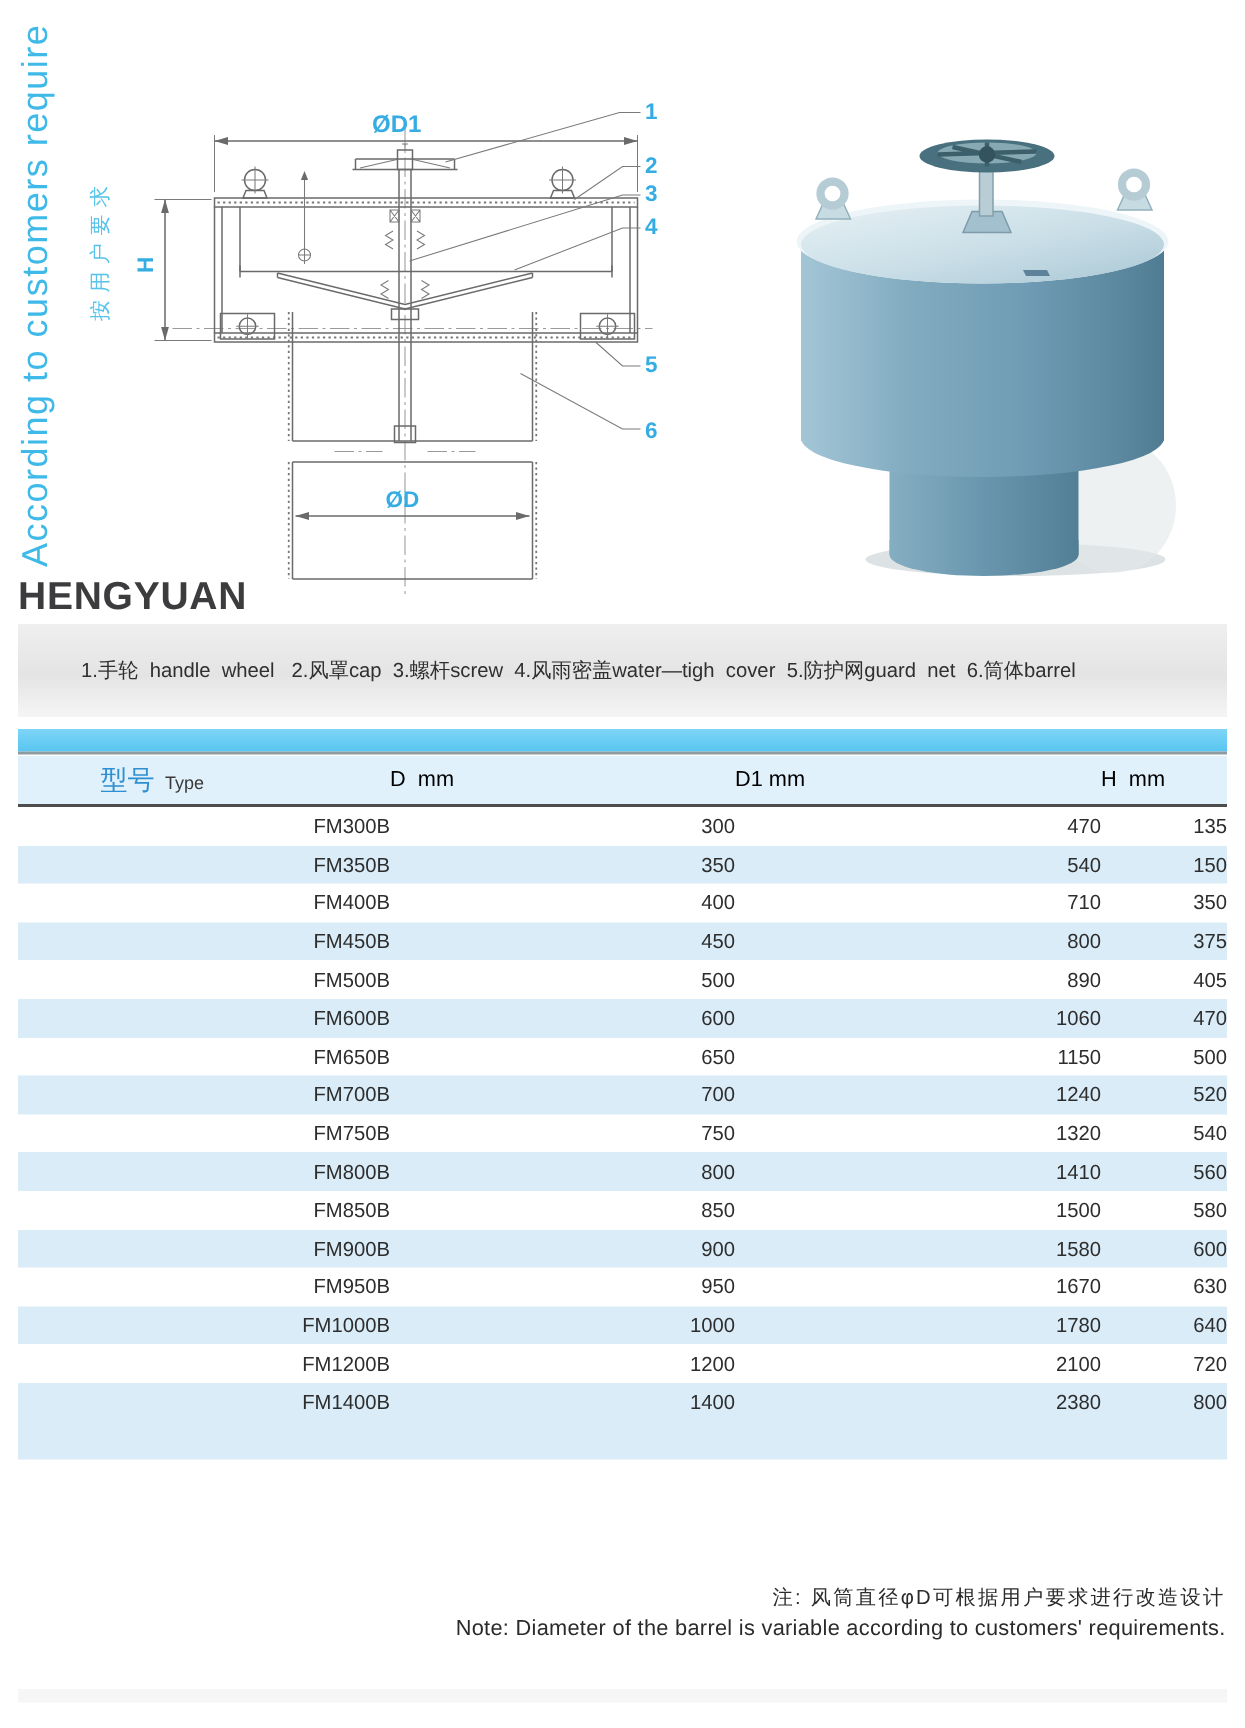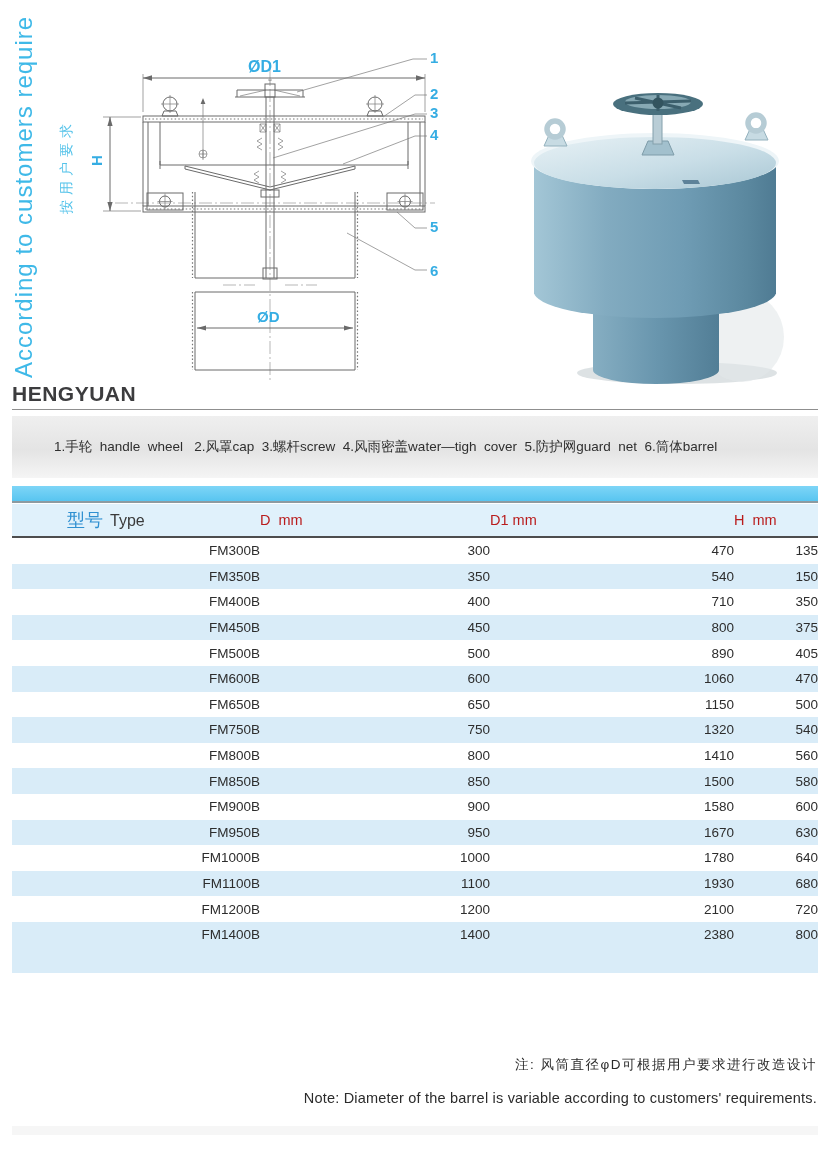--- a/index.html
+++ b/index.html
@@ -6,54 +6,54 @@
   body {
     width:830px; height:1152px; position:relative; background:#ffffff;
     font-family:"Liberation Sans", sans-serif; overflow:hidden;
   }
   
   .vtext { position:absolute; transform-origin:0 0; transform:rotate(-90deg); white-space:nowrap; }
   .side-en { left:10px; top:378px; font-size:24px; color:#3FB9E8; letter-spacing:1px; }
   .side-zh { left:58px; top:214px; font-size:14px; color:#55C3EA; letter-spacing:5px; }
 
   
-  .drawing { position:absolute; left:85px; top:40px; width:380px; height:348px;text-align:center; }
+  .drawing { position:absolute; left:85px; top:56px; width:380px; height:348px;text-align:center; }
   .photo   { position:absolute; left:492px; top:42px; width:335px; height:350px; }
   svg { display:block; }
 
   
   .brand { position:absolute; left:12px; top:382px; width:806px;
-           font-size:21px; font-weight:700; color:#3c3c3e; letter-spacing:0.5px;
+           font-size:26px; font-weight:700; color:#3c3c3e; letter-spacing:0.5px;
            padding-bottom:3px; border-bottom:1.5px solid #8f8f8f; }
 
   
   .legend-band { position:absolute; left:12px; top:416px; width:806px; height:62px;
            background:linear-gradient(180deg,#efefef 0%,#e4e4e4 55%,#f5f5f5 100%);
            display:flex; align-items:center; }
   .legend-text { padding-left:42px; font-size:13.5px; color:#2f2f2f; white-space:pre; }
 
   
   .spec-table { position:absolute; left:12px; top:486px; width:806px; }
   .accent-bar { height:15px; background:linear-gradient(180deg,#7ed5f7 0%,#58c5f0 100%);
            border-bottom:2px solid #8d9ba1; margin-bottom:1px; }
   .thead, .trow { display:grid; grid-template-columns:236px 230px 244px 1fr; align-items:center;padding-left:12px; }
   .thead { height:32px; background:#E0F1FB; border-bottom:2px solid #4d4d4d; }
-  .thead .hcell { font-size:14.5px; color:#b91c1c; white-space:pre; }
+  .thead .hcell { font-size:14.5px; color:#000000; white-space:pre; }
   .type-head { padding-left:43px; display:flex; align-items:baseline; gap:7px; }
   .type-zh { font-size:18px; color:#2F90D1; }
-  .type-en { font-size:16px; color:#3a3a3a; }
+  .type-en { font-size:12px; color:#3a3a3a; }
   .trow { height:25.6px; font-size:13.5px; color:#2d2d2d;text-align:right; }
   .trow:nth-child(even) { background:#D9ECF8; }
   .tcell.c0 { padding-left:43px; }
   .bottom-band { height:25px; background:#D9ECF8; }
 
   
   .notes { position:absolute; right:13px; top:1056px; text-align:right; color:#2b2b2b; }
   .note-zh { font-size:13.5px; letter-spacing:1.5px; }
-  .note-en { font-size:14.5px; margin-top:16px; letter-spacing:0.2px; }
+  .note-en { font-size:14.5px; margin-top:4px; letter-spacing:0.2px; }
 
   .footer-strip { position:absolute; left:12px; right:12px; top:1126px; height:9px; background:#f6f6f6; }
 
   .dwg-line { stroke:#6a6a6a; stroke-width:1; fill:none; }
   .dwg-thin { stroke:#7a7a7a; stroke-width:0.7; fill:none; }
   .dwg-dots { stroke:#777; stroke-width:1.2; fill:none; stroke-dasharray:1.5 2.2; }
   .dwg-cl   { stroke:#9a9a9a; stroke-width:0.7; fill:none; stroke-dasharray:13 3 2 3; }
   .dwg-fill { fill:#6a6a6a; stroke:none; }
   .cyan-label { fill:#35ADE3; font-family:"Liberation Sans",sans-serif; font-weight:bold; }
 </style>
@@ -275,20 +275,26 @@
         <span class="tcell c2">1060</span>
         <span class="tcell c3">470</span>
       </div>
       <div class="trow">
         <span class="tcell c0">FM650B</span>
         <span class="tcell c1">650</span>
         <span class="tcell c2">1150</span>
         <span class="tcell c3">500</span>
       </div>
       <div class="trow">
+        <span class="tcell c0">FM700B</span>
+        <span class="tcell c1">700</span>
+        <span class="tcell c2">1240</span>
+        <span class="tcell c3">520</span>
+      </div>
+      <div class="trow">
         <span class="tcell c0">FM750B</span>
         <span class="tcell c1">750</span>
         <span class="tcell c2">1320</span>
         <span class="tcell c3">540</span>
       </div>
       <div class="trow">
         <span class="tcell c0">FM800B</span>
         <span class="tcell c1">800</span>
         <span class="tcell c2">1410</span>
         <span class="tcell c3">560</span>
@@ -311,26 +317,20 @@
         <span class="tcell c2">1670</span>
         <span class="tcell c3">630</span>
       </div>
       <div class="trow">
         <span class="tcell c0">FM1000B</span>
         <span class="tcell c1">1000</span>
         <span class="tcell c2">1780</span>
         <span class="tcell c3">640</span>
       </div>
       <div class="trow">
-        <span class="tcell c0">FM1100B</span>
-        <span class="tcell c1">1100</span>
-        <span class="tcell c2">1930</span>
-        <span class="tcell c3">680</span>
-      </div>
-      <div class="trow">
         <span class="tcell c0">FM1200B</span>
         <span class="tcell c1">1200</span>
         <span class="tcell c2">2100</span>
         <span class="tcell c3">720</span>
       </div>
       <div class="trow">
         <span class="tcell c0">FM1400B</span>
         <span class="tcell c1">1400</span>
         <span class="tcell c2">2380</span>
         <span class="tcell c3">800</span>

